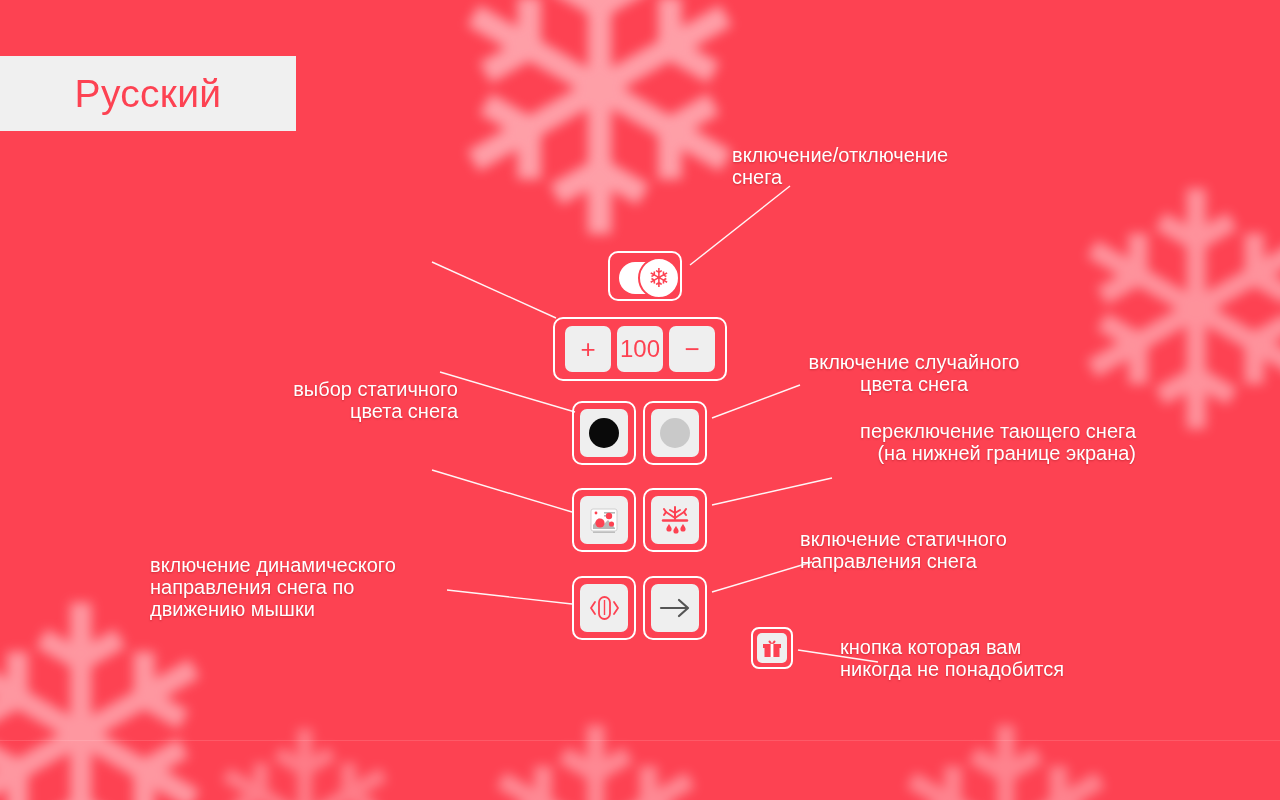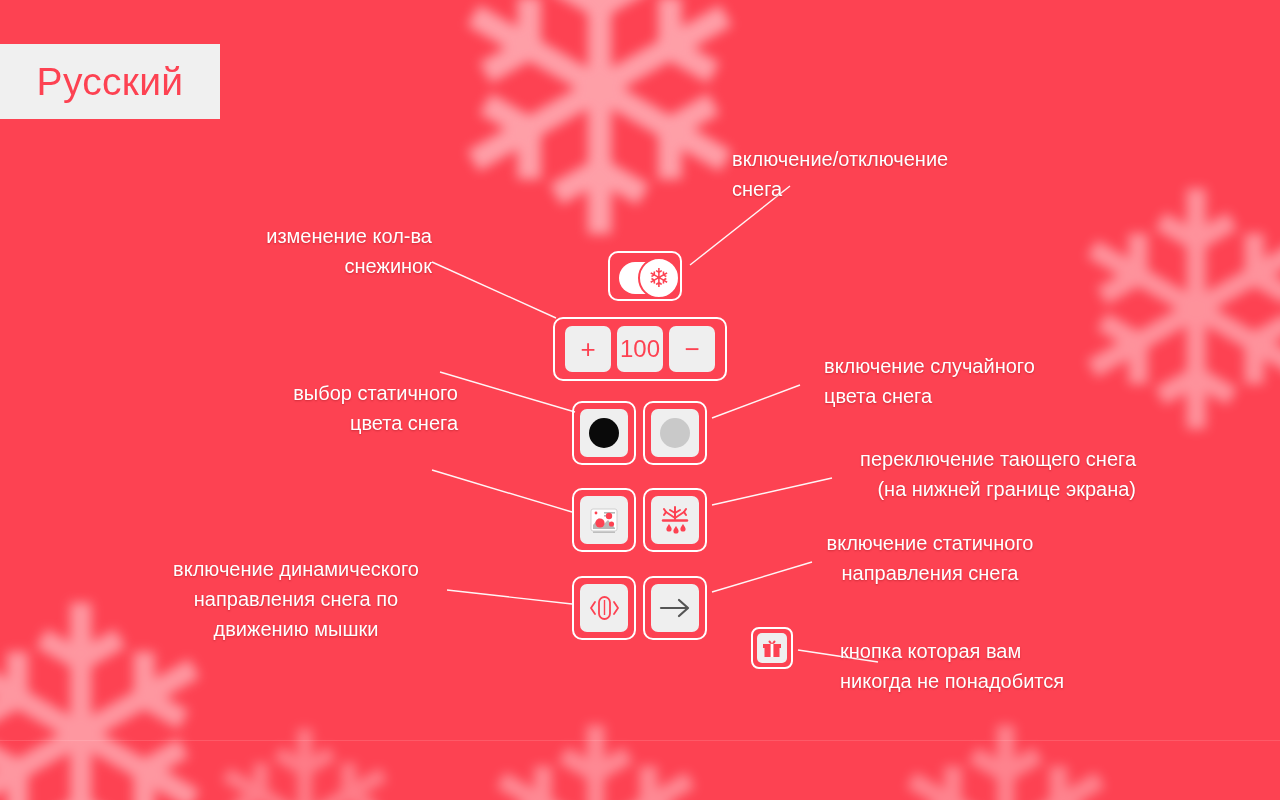--- a/index.html
+++ b/index.html
@@ -32,53 +32,53 @@
   .flake.f4 { left: 470px;  top: 690px;  font-size: 300px; opacity:.55; }
   .flake.f5 { left: 880px;  top: 690px;  font-size: 300px; opacity:.5; }
   .flake.f6 { left: 200px;  top: 700px;  font-size: 250px; opacity:.45; }
   .hline {
     position:absolute; left:0; right:0; top:740px; height:1px;
     background: rgba(255,255,255,.13);
   }
 
   
   #lang-tab {
-    position: absolute; left: 0; top: 44px;
-    width: 220px; height: 75px;
+    position: absolute; left: 0; top: 56px;
+    width: 296px; height: 75px;
     background: #f0f0f0;
     display: flex; align-items: center; justify-content: center;
   }
   #lang-tab .label {
     color: #fd4252;
     font-size: 39px;
     font-weight: 400;
     letter-spacing: .3px;
   }
 
   
   #lines { position: absolute; inset: 0; pointer-events: none; }
 
   
   .anno {
     position: absolute;
     color: #ffffff;
     font-size: 20px;
-    line-height: 30px;
+    line-height: 22px;
     text-shadow: 0 1px 2px rgba(120,0,12,.35);
     white-space: pre-line;
   }
 
   .a-toggle   { left: 732px; top: 144px; width: 300px; text-align: left; }
   .a-count    { left: 190px; top: 221px; width: 242px; text-align: right; }
   .a-static   { left: 200px; top: 330px; width: 258px; text-align: right; margin-top: 48px; }
-  .a-random   { left: 824px; top: 351px; width: 248px; text-align: left; }
+  .a-random   { left: 790px; top: 351px; width: 248px; text-align: center; }
   .a-overlay  { left:  10px; top: 419px; width: 417px; text-align: right; }
-  .a-melt     { left: 820px; top: 444px; width: 316px; text-align: right; }
-  .a-dirstat  { left: 800px; top: 528px; width: 260px; text-align: center; }
-  .a-dirdyn   { left: 150px; top: 554px; width: 292px; text-align: center; }
+  .a-melt     { left: 820px; top: 420px; width: 316px; text-align: right; }
+  .a-dirstat  { left: 800px; top: 528px; width: 260px; text-align: left; }
+  .a-dirdyn   { left: 150px; top: 554px; width: 292px; text-align: left; }
   .a-gift     { left: 840px; top: 636px; width: 275px; text-align: left; }
 
   
   .panel {
     position: absolute;
     border: 2px solid #ffffff;
     border-radius: 10px;
     background: transparent;
   }
 
@@ -175,22 +175,20 @@
       <line x1="432" y1="470" x2="572" y2="512"></line>
       <line x1="712" y1="505" x2="832" y2="478"></line>
       <line x1="712" y1="592" x2="812" y2="562"></line>
       <line x1="447" y1="590" x2="572" y2="604"></line>
       <line x1="798" y1="650" x2="878" y2="662"></line>
     </g>
   </svg>
 
   <div class="anno a-toggle">включение/отключение
 снега</div>
-  <div class="anno a-count">изменение кол-ва
-снежинок</div>
   <div class="anno a-static">выбор статичного
 цвета снега</div>
   <div class="anno a-random">включение случайного
 цвета снега</div>
   <div class="anno a-melt">переключение тающего снега
 (на нижней границе экрана)</div>
   <div class="anno a-dirstat">включение статичного
 направления снега</div>
   <div class="anno a-dirdyn">включение динамического
 направления снега по

